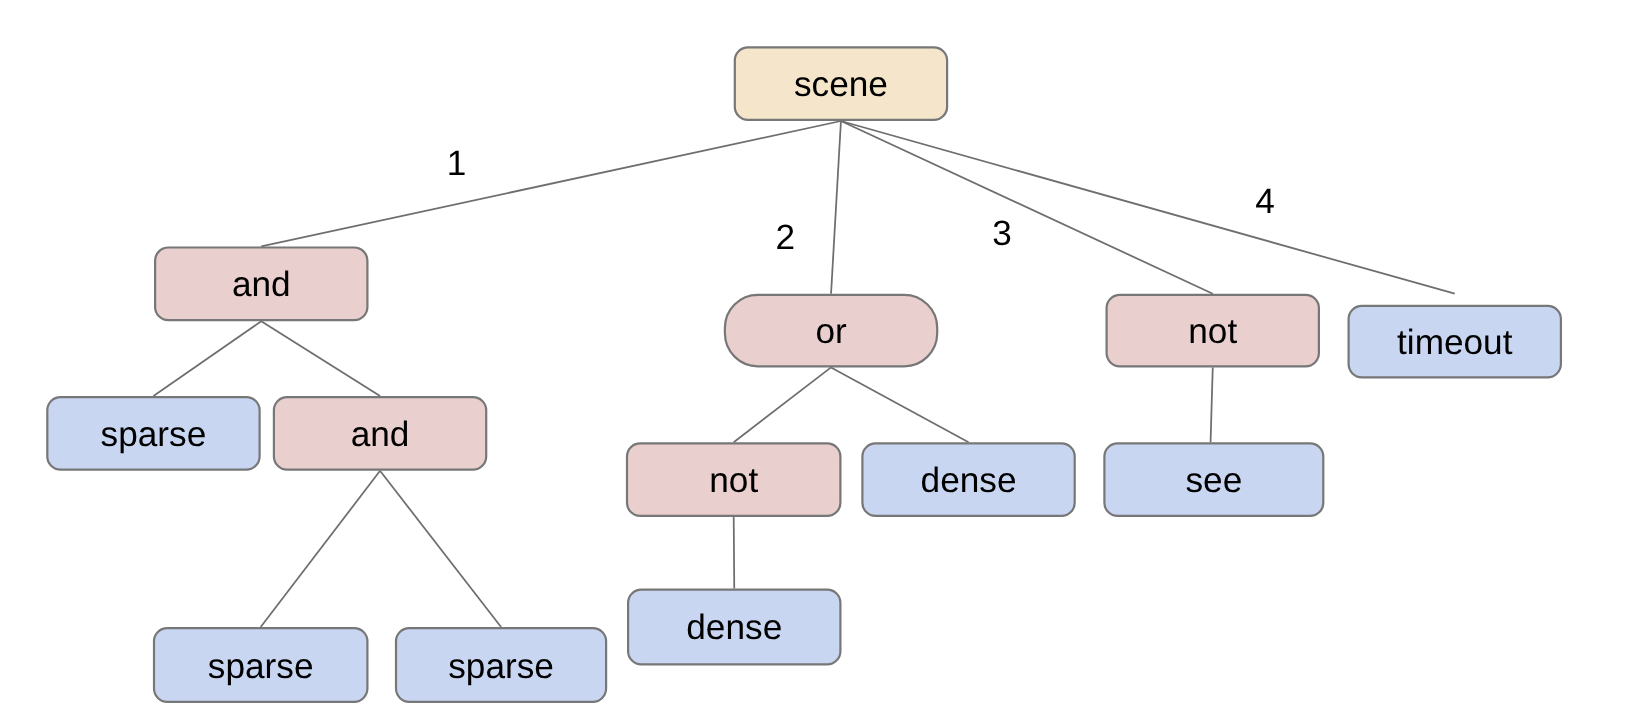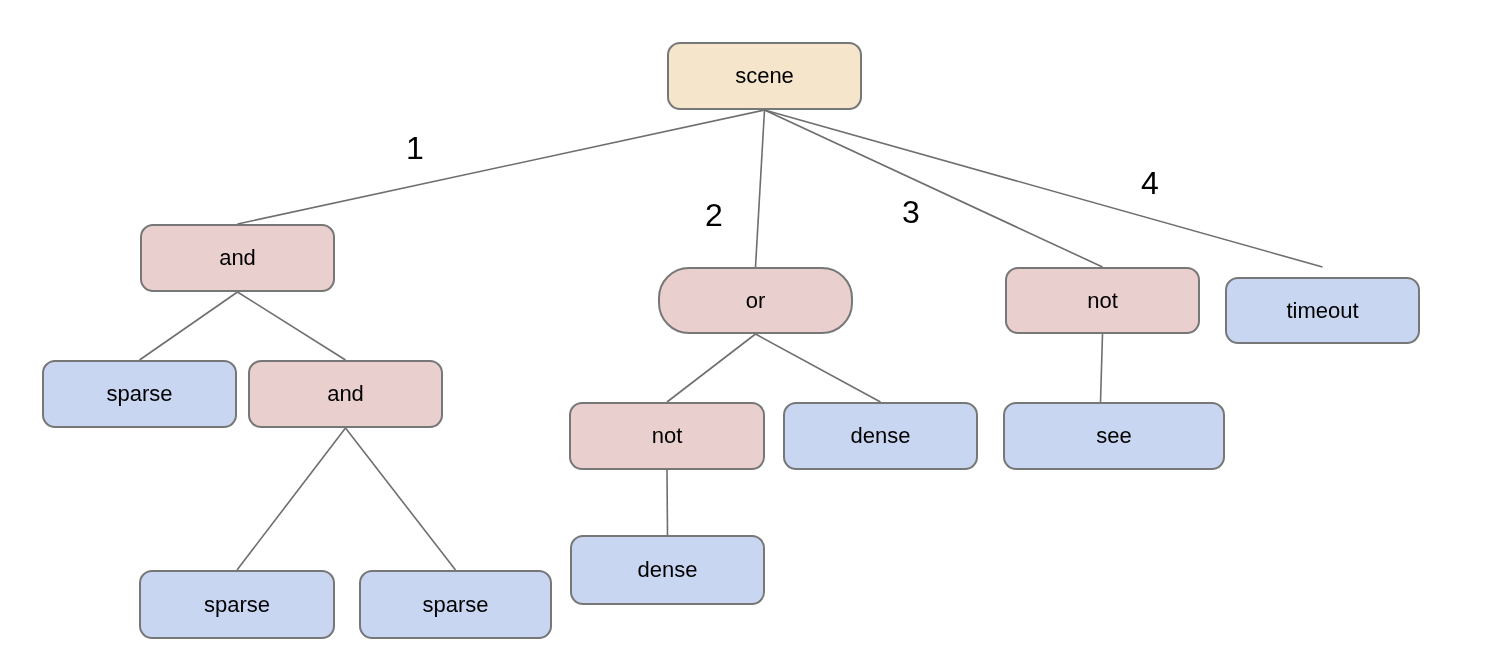--- a/index.html
+++ b/index.html
@@ -22,21 +22,21 @@
     height: 662px;
   }
   .node {
     position: absolute;
     box-sizing: border-box;
     display: flex;
     align-items: center;
     justify-content: center;
     border: 2px solid #777777;
     border-radius: 13px;
-    font-size: 22px;
+    font-size: 32px;
     line-height: 1;
     color: #000000;
     white-space: nowrap;
   }
   .edge-label {
     position: absolute;
     transform: translate(-50%, -50%);
     font-size: 32px;
     color: #000000;
     line-height: 1;
@@ -67,17 +67,17 @@
     <div class="edge-label" style="left: 1150px; top: 183px;">4</div>
     <div class="node" style="left: 667px; top: 42px; width: 195px; height: 68px; background: rgb(245, 230, 203); border-color: rgb(119, 119, 119); color: rgb(0, 0, 0);">scene</div>
     <div class="node" style="left: 140px; top: 224px; width: 195px; height: 68px; background: rgb(233, 207, 205); border-color: rgb(119, 119, 119); color: rgb(0, 0, 0);">and</div>
     <div class="node" style="left: 658px; top: 267px; width: 195px; height: 67px; background: rgb(233, 207, 205); border-color: rgb(119, 119, 119); color: rgb(0, 0, 0); border-radius: 31px;">or</div>
     <div class="node" style="left: 1005px; top: 267px; width: 195px; height: 67px; background: rgb(233, 207, 205); border-color: rgb(119, 119, 119); color: rgb(0, 0, 0);">not</div>
     <div class="node" style="left: 1225px; top: 277px; width: 195px; height: 67px; background: rgb(201, 214, 242); border-color: rgb(119, 119, 119); color: rgb(0, 0, 0);">timeout</div>
     <div class="node" style="left: 42px; top: 360px; width: 195px; height: 68px; background: rgb(201, 214, 242); border-color: rgb(119, 119, 119); color: rgb(0, 0, 0);">sparse</div>
     <div class="node" style="left: 248px; top: 360px; width: 195px; height: 68px; background: rgb(233, 207, 205); border-color: rgb(119, 119, 119); color: rgb(0, 0, 0);">and</div>
     <div class="node" style="left: 569px; top: 402px; width: 196px; height: 68px; background: rgb(233, 207, 205); border-color: rgb(119, 119, 119); color: rgb(0, 0, 0);">not</div>
     <div class="node" style="left: 783px; top: 402px; width: 195px; height: 68px; background: rgb(201, 214, 242); border-color: rgb(119, 119, 119); color: rgb(0, 0, 0);">dense</div>
-    <div class="node" style="left: 1003px; top: 402px; width: 222px; height: 68px; background: rgb(201, 214, 242); border-color: rgb(119, 119, 119); color: rgb(0, 0, 0);">see</div>
+    <div class="node" style="left: 1003px; top: 402px; width: 201px; height: 68px; background: rgb(201, 214, 242); border-color: rgb(119, 119, 119); color: rgb(0, 0, 0);">see</div>
     <div class="node" style="left: 139px; top: 570px; width: 196px; height: 69px; background: rgb(201, 214, 242); border-color: rgb(119, 119, 119); color: rgb(0, 0, 0);">sparse</div>
     <div class="node" style="left: 359px; top: 570px; width: 193px; height: 69px; background: rgb(201, 214, 242); border-color: rgb(119, 119, 119); color: rgb(0, 0, 0);">sparse</div>
     <div class="node" style="left: 570px; top: 535px; width: 195px; height: 70px; background: rgb(201, 214, 242); border-color: rgb(119, 119, 119); color: rgb(0, 0, 0);">dense</div>
   </div>
 
 </body></html>

